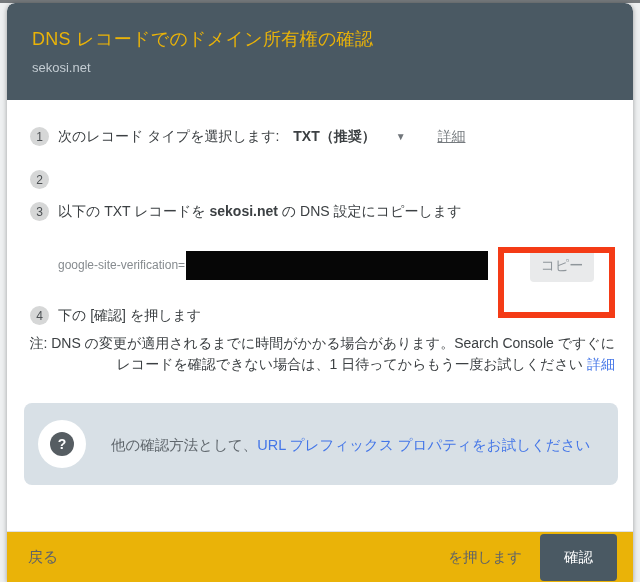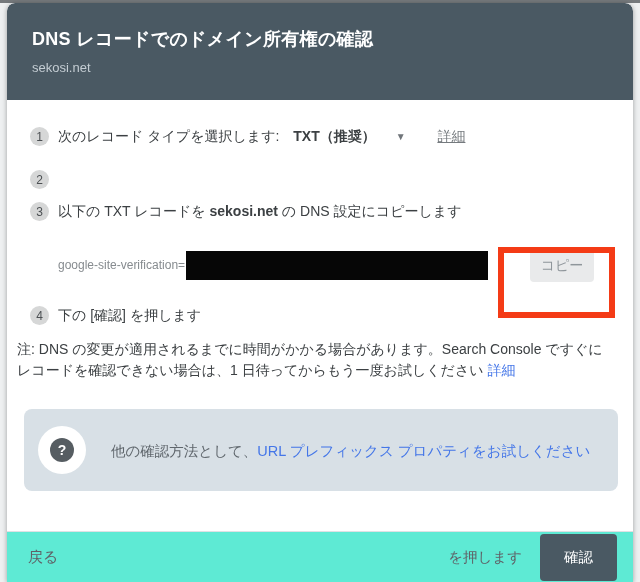--- a/index.html
+++ b/index.html
@@ -15,21 +15,21 @@
   .dialog {
     position:absolute; left:7px; top:3px; width:626px; height:579px;
     background:#fff; border-radius:8px 8px 0 0;
     box-shadow:0 1px 5px rgba(0,0,0,.35);
     overflow:hidden;
   }
   .header {
     height:97px; background:var(--header-bg,#4a5963);
     padding:24px 24px 0 25px; border-radius:8px 8px 0 0;
   }
-  .header .title { color:#ffffff; font-size:18px; font-weight:bold; letter-spacing:.3px; }
+  .header .title { color:#eab308; font-size:18px; font-weight:normal; letter-spacing:.3px; }
   .header .subtitle { color:#c4cdd3; font-size:13px; margin-top:9px; }
 
   .step { display:flex; align-items:flex-start; padding-left:23px; padding-right:24px; }
   .step-num {
     flex:none; width:19px; height:19px; border-radius:50%;
     background:#d6d7d7; color:#4c5053; font-size:12px;
     display:flex; align-items:center; justify-content:center; margin-right:9px; margin-top:1px;
   }
   .step-text { font-size:14px; line-height:20px; max-width:556px; }
   .bold { font-weight:bold; }
@@ -50,22 +50,22 @@
   }
   .record-prefix { font-size:12px; color:#868b8f; white-space:nowrap; }
   .redacted-bar { width:302px; height:29px; background:#060606; margin-left:1px; }
   .copy-btn {
     position:absolute; left:523px; top:1px; width:64px; height:34px;
     background:#e9eaeb; border:none; border-radius:4px;
     color:#8f969b; font-size:14px; text-align:center; line-height:34px;
     font-family:inherit; cursor:pointer; z-index:2;
   }
   .note {
-    margin-top:14px; padding-left:10px; padding-right:18px;
-    font-size:14px; line-height:21px; color:var(--body-text,#3c4043);
+    margin-top:8px; padding-left:10px; padding-right:18px;
+    font-size:14px; line-height:21px; color:var(--body-text,#3c4043);text-align:right;
   }
   .link-blue { color:var(--link-blue,#4476e8); text-decoration:none; cursor:pointer; }
   .help-box {
     margin-top:28px; margin-left:17px; width:594px; height:82px;
     background:var(--infobox-bg,#d8e0e6); border-radius:8px;
     display:flex; align-items:center; padding:0 20px 0 14px;
   }
   .help-icon-outer {
     flex:none; width:48px; height:48px; border-radius:50%; background:#fff;
     display:flex; align-items:center; justify-content:center;
@@ -73,21 +73,21 @@
   .help-icon-inner {
     width:24px; height:24px; border-radius:50%; background:#565d62;
     color:#fff; font-size:14px; font-weight:bold;
     display:flex; align-items:center; justify-content:center;
   }
   .help-text { margin-left:25px; font-size:14.5px; line-height:21px; }
   .help-title { font-weight:bold; color:#3b4045; }
   .help-sub { color:#5f666c; margin-top:2px; }
   .footer {
     position:absolute; bottom:0; left:0; width:100%; height:51px;
-    background:#5eead4; border-top:1px solid #dfe1e4;
+    background:#eab308; border-top:1px solid #dfe1e4;
     display:flex; align-items:center; padding:0 16px 0 21px;
   }
   .back-btn {
     background:none; border:none; color:#5f6368; font-size:15px;
     font-family:inherit; cursor:pointer; padding:6px 8px 6px 0;
   }
   .footer-spacer { flex:1; }
   .later-btn {
     background:none; border:none; color:#5f6368; font-size:14.5px;
     font-family:inherit; cursor:pointer; margin-right:14px; padding:6px 4px;

